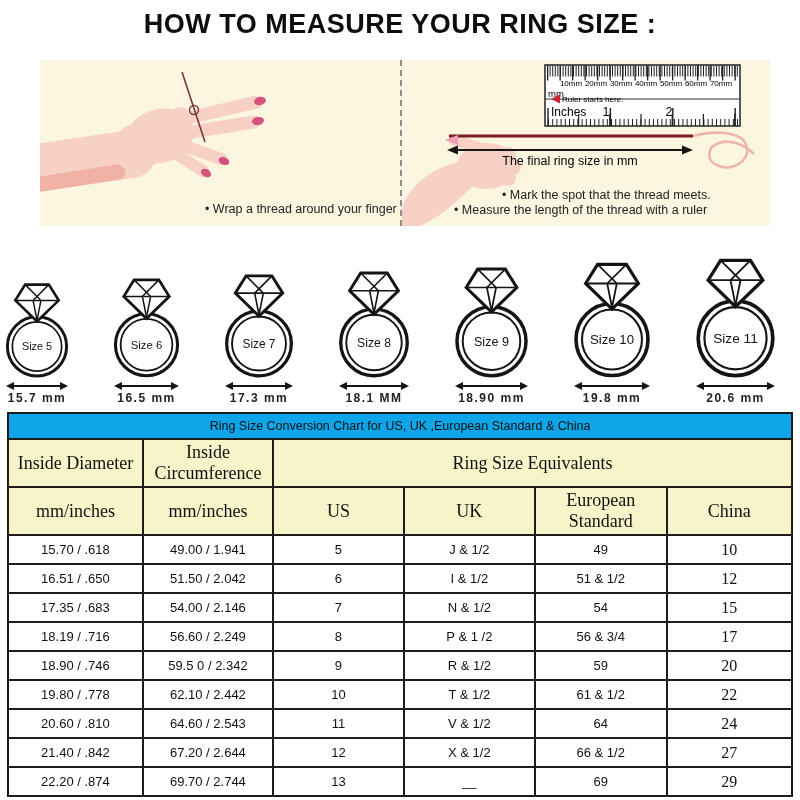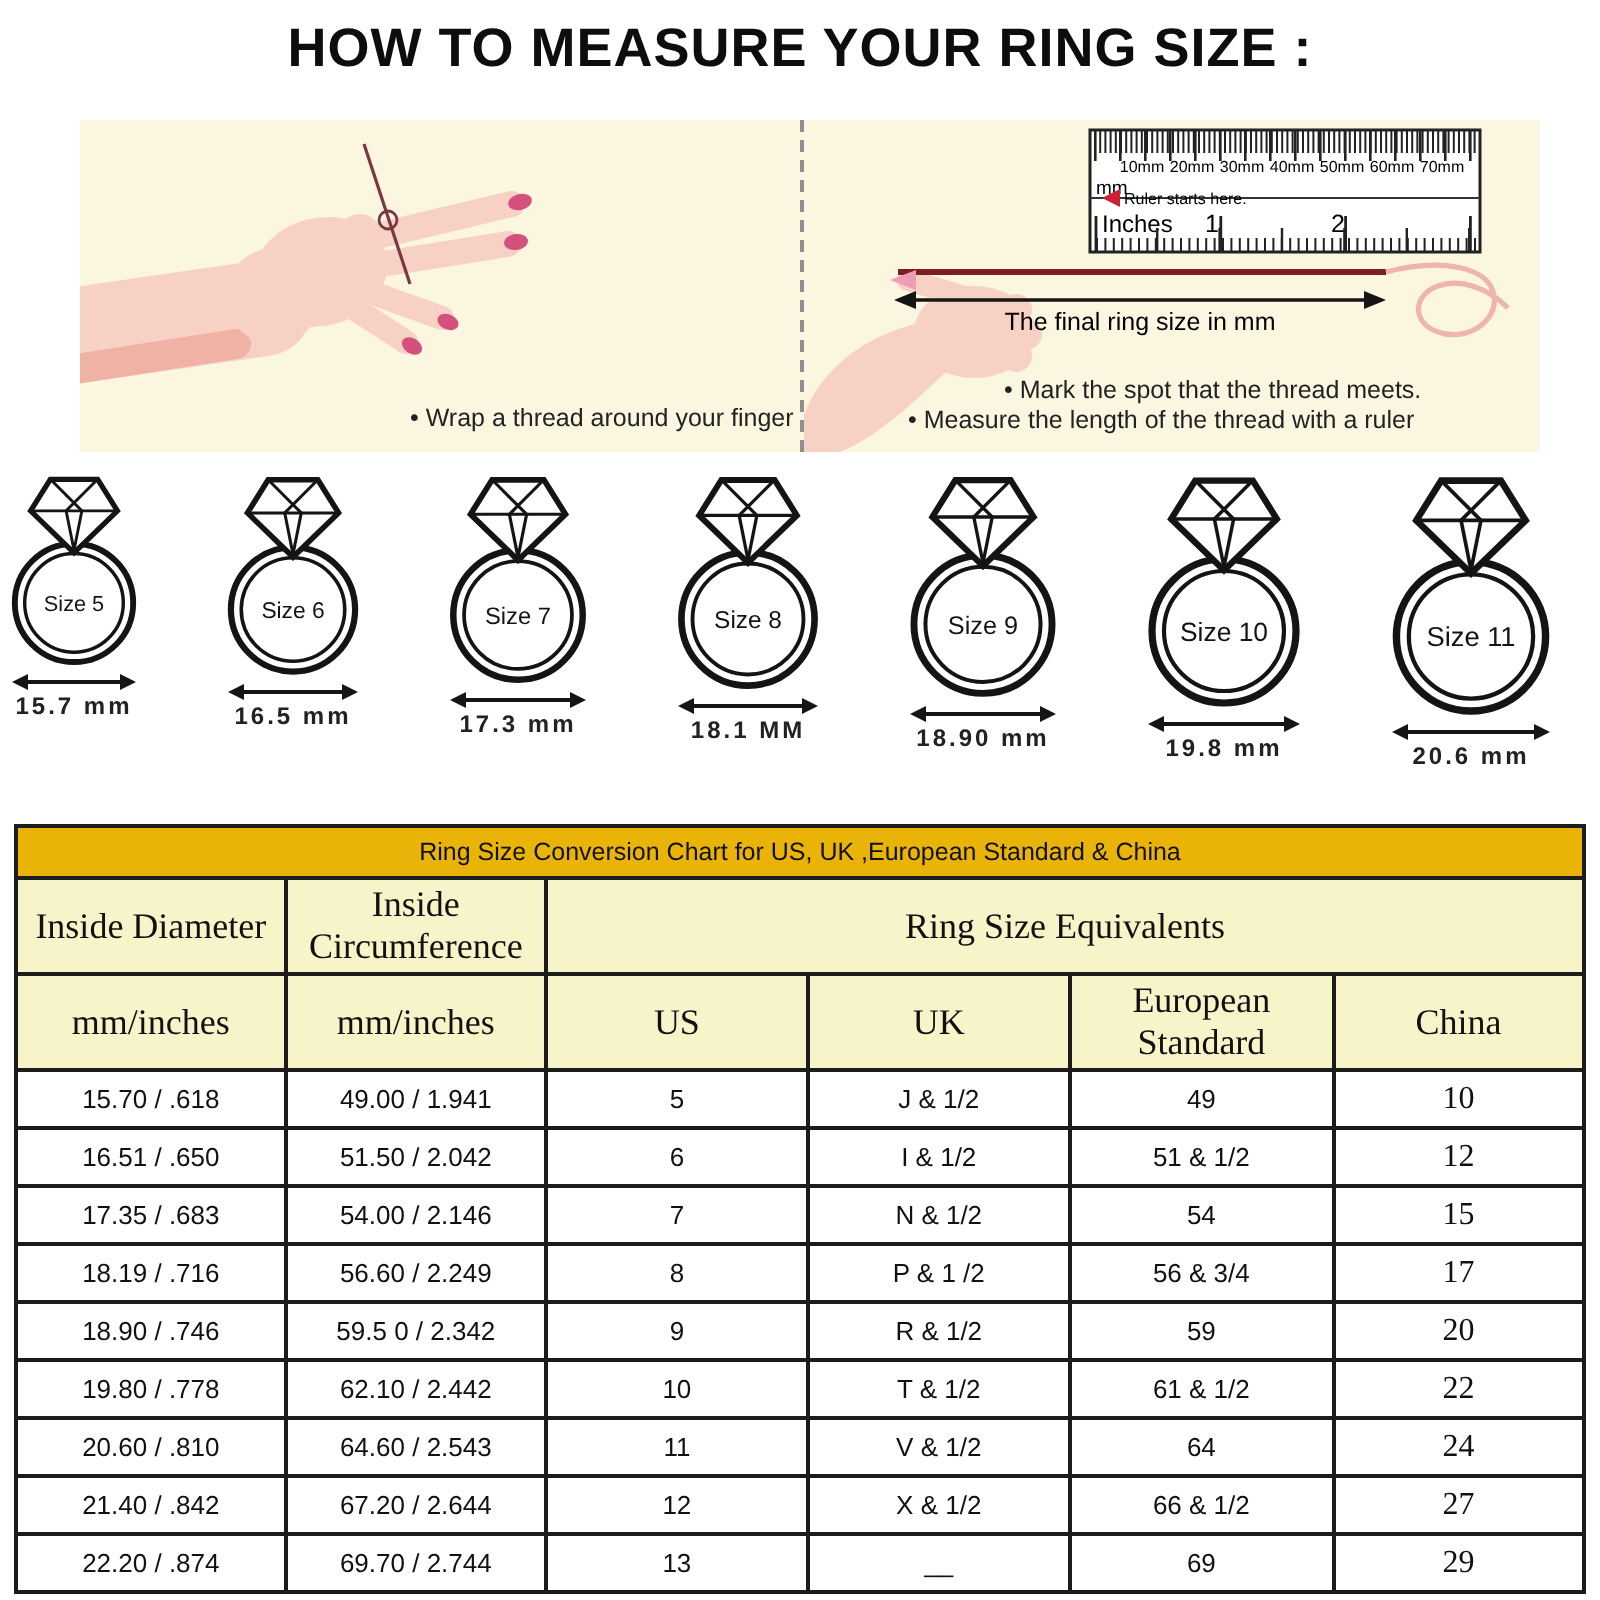--- a/index.html
+++ b/index.html
@@ -24,42 +24,42 @@
   .bullet{
     position:absolute;font-size:12.5px;color:#222;white-space:nowrap;
   }
   .bullet::before{content:"\2022\00a0";}
   .b-left{left:165px;top:142px;}
   .b-r1{left:52px;top:128px;margin-left:48px;}
   .b-r2{left:52px;top:143px;}
   
   .rings-row{
     position:absolute;left:0;top:237px;width:800px;height:168px;
-    display:flex;justify-content:space-evenly;
+    display:flex;align-items:flex-end;justify-content:space-evenly;
     padding:0 4px;box-sizing:border-box;gap:42px;
   }
   .ring-item{display:flex;flex-direction:column;align-items:center;}
   .ring-item svg{display:block;}
   .measure-arrow{height:2px;background:#151515;position:relative;margin-top:7px;}
   .measure-arrow::before,.measure-arrow::after{
     content:"";position:absolute;top:-3px;width:0;height:0;
     border-top:4px solid transparent;border-bottom:4px solid transparent;
   }
   .measure-arrow::before{left:-6px;border-right:8px solid #151515;}
   .measure-arrow::after{right:-6px;border-left:8px solid #151515;}
   .ring-mm{font-size:12px;font-weight:bold;letter-spacing:1.5px;margin-top:4px;color:#222;white-space:nowrap;}
   
   table.conversion{
     position:absolute;left:7px;top:412px;width:786px;
     border-collapse:collapse;border:2px solid #1c1c1c;table-layout:fixed;
   }
   table.conversion td,table.conversion th{
     border:2px solid #1c1c1c;text-align:center;vertical-align:middle;padding:0 2px;
   }
-  tr.title-row td{height:24px;font-size:12.5px;background:#eab308;font-family:"Liberation Sans",sans-serif;}
+  tr.title-row td{height:24px;font-size:12.5px;background:#0ea5e9;font-family:"Liberation Sans",sans-serif;}
   tr.group-row th,tr.sub-row th{
     height:46px;background:#F8F4CA;font-family:"Liberation Serif",serif;
     font-size:18px;font-weight:normal;line-height:1.15;
   }
   tbody.data td{height:27px;font-size:13px;background:#fff;font-family:"Liberation Sans",sans-serif;text-align:center;}
   tbody.data td.cn{font-family:"Liberation Serif",serif;font-size:16px;}
   svg text{font-family:"Liberation Sans",sans-serif;}
 </style>
 </head>
 <body>

